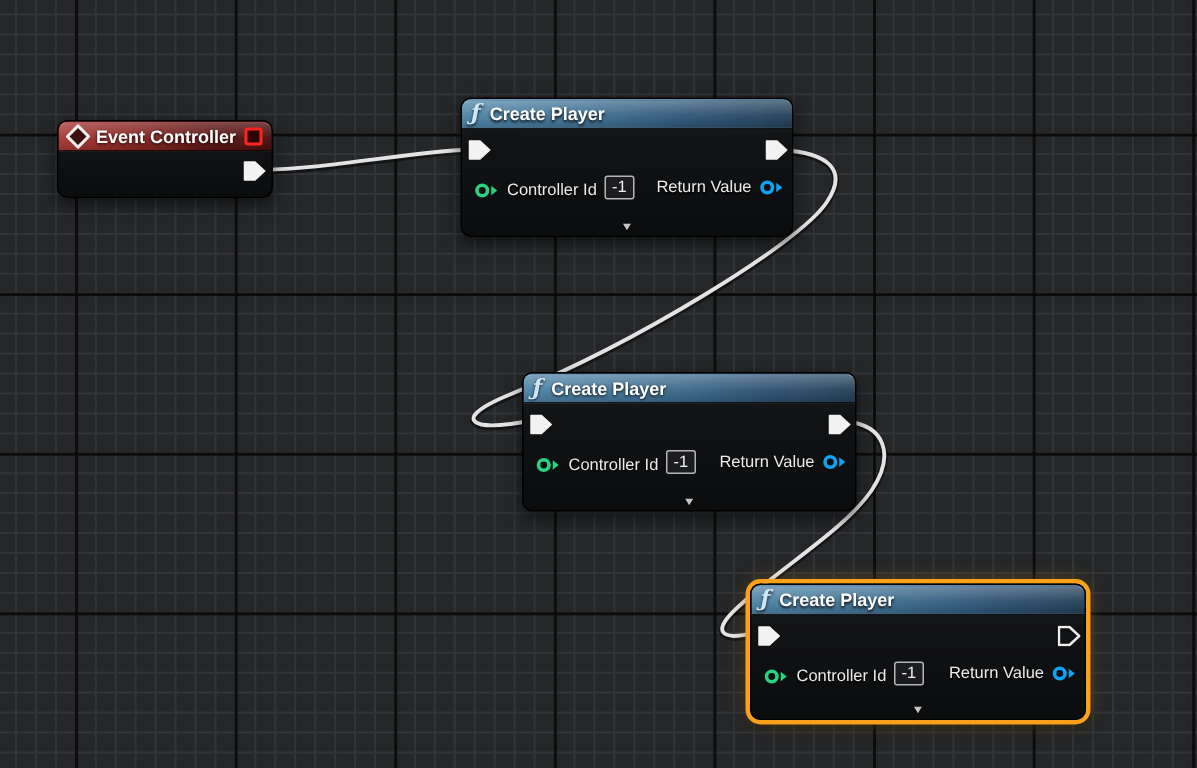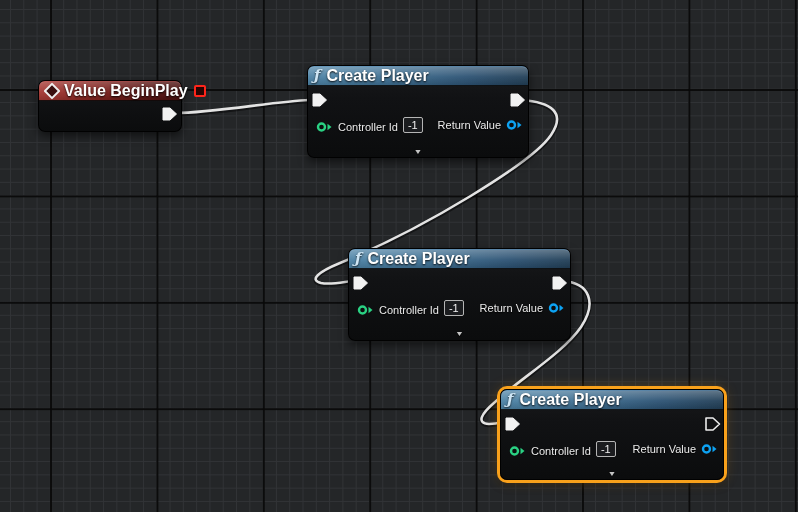--- a/index.html
+++ b/index.html
@@ -39,21 +39,21 @@
       linear-gradient(90deg, #4d83a6 0%, #3f7093 35%, #2c5273 72%, #223f57 100%);
     border-top:1px solid rgba(150,200,240,0.45);
   }
   .evt-header{
     background:
       linear-gradient(180deg, rgba(255,255,255,0.22) 0%, rgba(255,255,255,0.04) 55%, rgba(0,0,0,0.12) 100%),
       linear-gradient(90deg, #a63a35 0%, #8c2824 32%, #5e1513 72%, #49100f 100%);
     border-top:1px solid rgba(255,150,150,0.4);
   }
   .node-title{
-    font-size:16px;font-weight:bold;color:#ffffff;white-space:nowrap;
+    font-size:12px;font-weight:bold;color:#ffffff;white-space:nowrap;
     text-shadow:0 1px 2px rgba(0,0,0,0.9);
   }
   .fn-icon{
     font-family:"DejaVu Serif", serif;font-style:italic;font-weight:bold;
     font-size:15px;line-height:15px;color:#cfe6f5;margin-top:-2px;
     text-shadow:0 1px 2px rgba(0,0,0,0.8);
   }
   .evt-diamond{
     width:8px;height:8px;border:2px solid #efefef;transform:rotate(45deg);
     background:#3a0f0f;border-radius:1px;flex:0 0 auto;margin-left:1px;
@@ -90,21 +90,21 @@
     <path class="wire-shadow" d="M 521,101 C 552,103 566,114 551,136 C 533,163 425,229 340,264 C 318,273 309,281 321,284 C 331,286 343,283 352,282"></path>
     <path class="wire-shadow" d="M 563,282 C 590,284 597,304 581,328 C 563,354 521,379 495,403 C 481,415 476,424 489,425 C 497,425 502,423 507,422"></path>
     <path class="wire" d="M 172,113 C 208,114 276,101 309,100"></path>
     <path class="wire" d="M 521,100 C 552,102 566,113 551,135 C 533,162 425,228 340,263 C 318,272 309,280 321,283 C 331,285 343,282 352,281"></path>
     <path class="wire" d="M 563,281 C 590,283 597,303 581,327 C 563,353 521,378 495,402 C 481,414 476,423 489,424 C 497,424 502,422 507,421"></path>
   </svg>
 
   <div class="node" style="left:38px;top:80px;width:142px;height:50px;">
     <div class="node-header evt-header">
       <span class="evt-diamond"></span>
-      <span class="node-title">Value BeginPlay</span>
+      <span class="node-title">Event Controller</span>
       <span class="evt-redbox"></span>
     </div>
     <div class="exec-row out-only" style="top:26px;right:3px;">
       <svg class="pin-exec" width="16" height="14">
         <polygon points="1,1 8,1 14.5,7 8,13 1,13" fill="#f2f2f2" stroke="#f2f2f2" stroke-linejoin="round"></polygon>
       </svg>
     </div>
   </div>
 
   <div class="node" style="left:307px;top:65px;width:220px;height:91px;">

